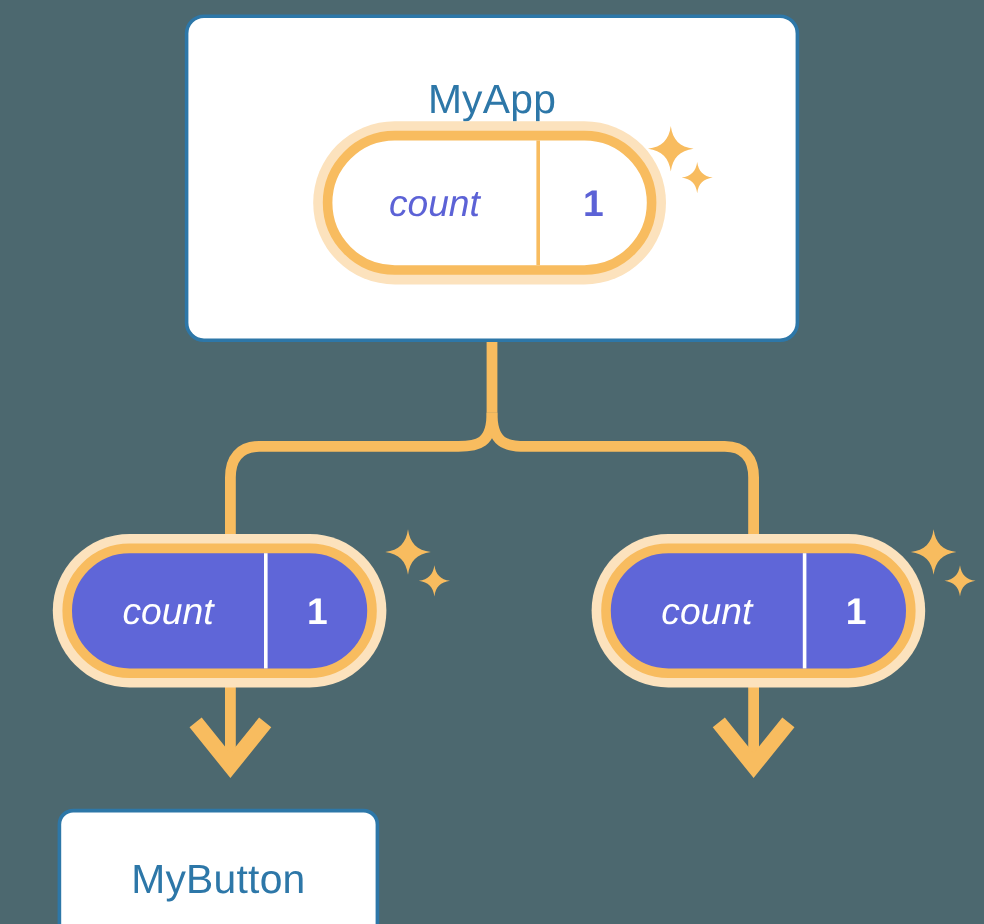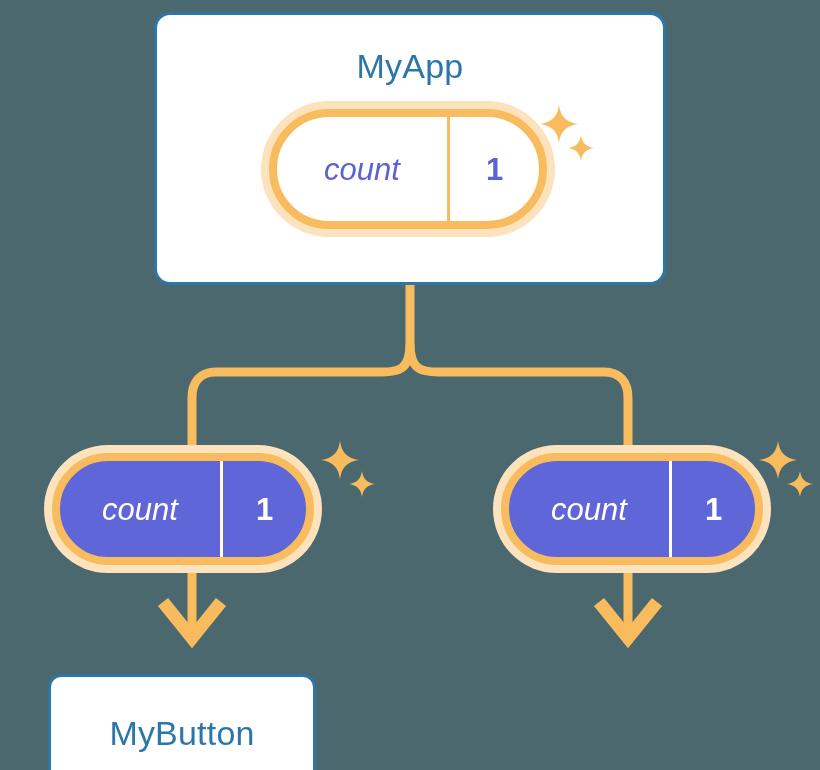--- a/index.html
+++ b/index.html
@@ -48,21 +48,21 @@
     line-height: 1;
     white-space: nowrap;
   }
 
   #card-myapp {
     left: 154px;
     top: 12px;
     width: 512px;
     height: 273px;
     border-radius: 16px;
-    padding-top: 34px;
+    padding-top: 51px;
   }
 
   .card-mybutton {
     height: 118px;
     justify-content: center;
     border-radius: 13px;
   }
   #card-mybutton-left {
     left: 8px;
     top: 674px;

